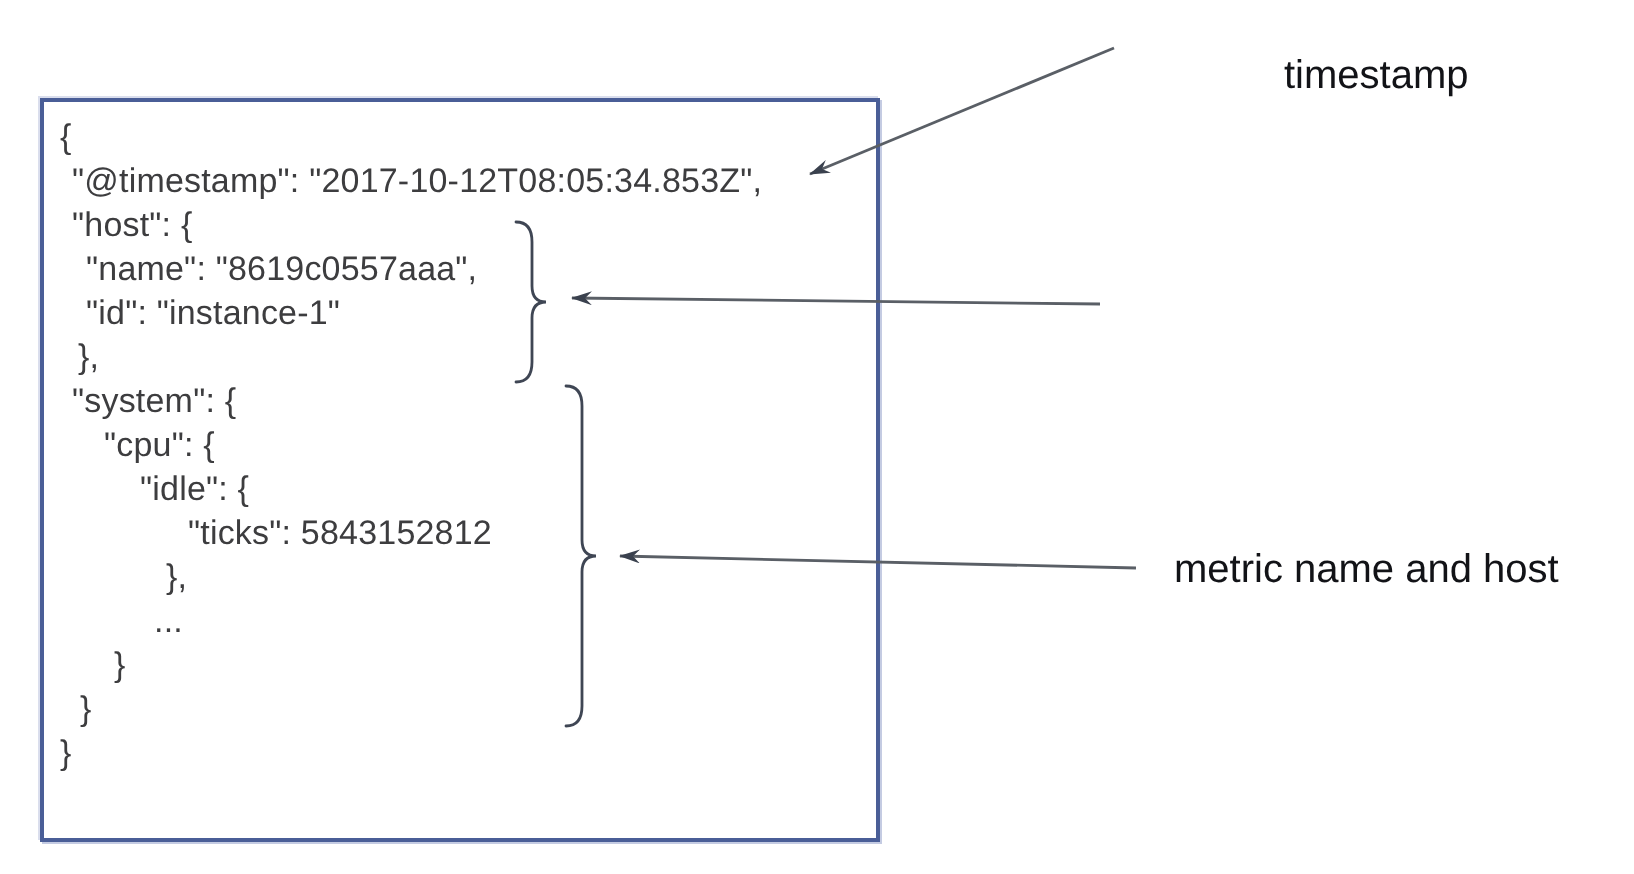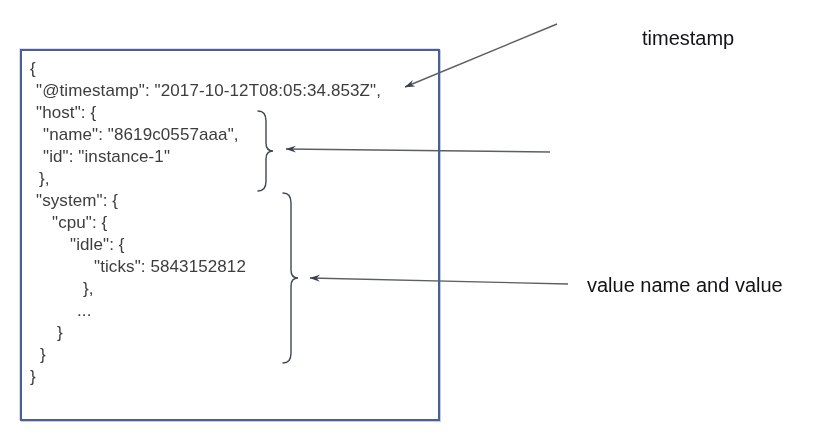--- a/index.html
+++ b/index.html
@@ -95,15 +95,15 @@
     <line class="arrow-line" x1="557" y1="24" x2="405" y2="87" marker-end="url(#arrowhead)"></line>
 
     <line class="arrow-line" x1="550" y1="152" x2="286" y2="149" marker-end="url(#arrowhead)"></line>
 
     <line class="arrow-line" x1="568" y1="284" x2="310" y2="278" marker-end="url(#arrowhead)"></line>
   </svg>
 
   <div class="callout-label label-timestamp">timestamp</div>
 
 
-  <div class="callout-label label-metric">value name and value</div>
+  <div class="callout-label label-metric">metric name and host</div>
 
 </div>
 
 </body></html>

